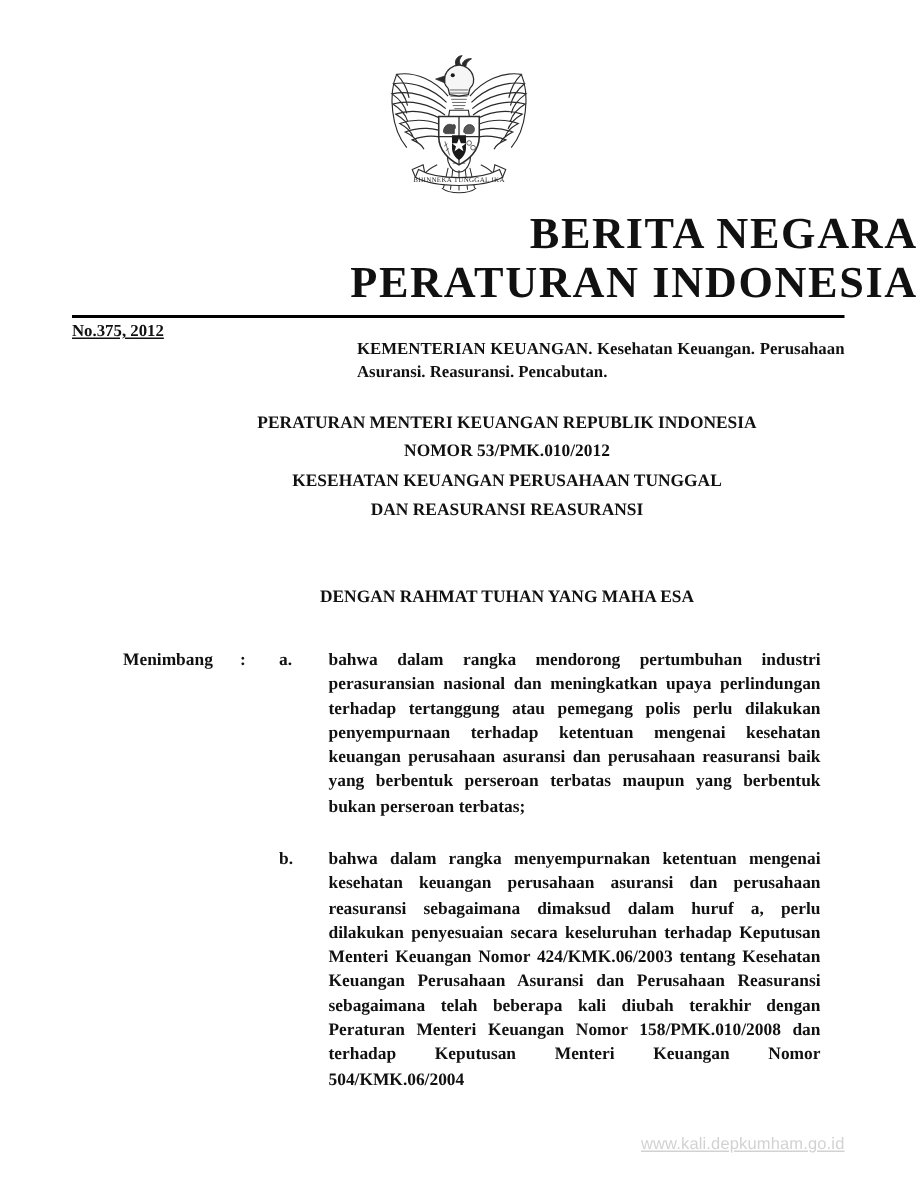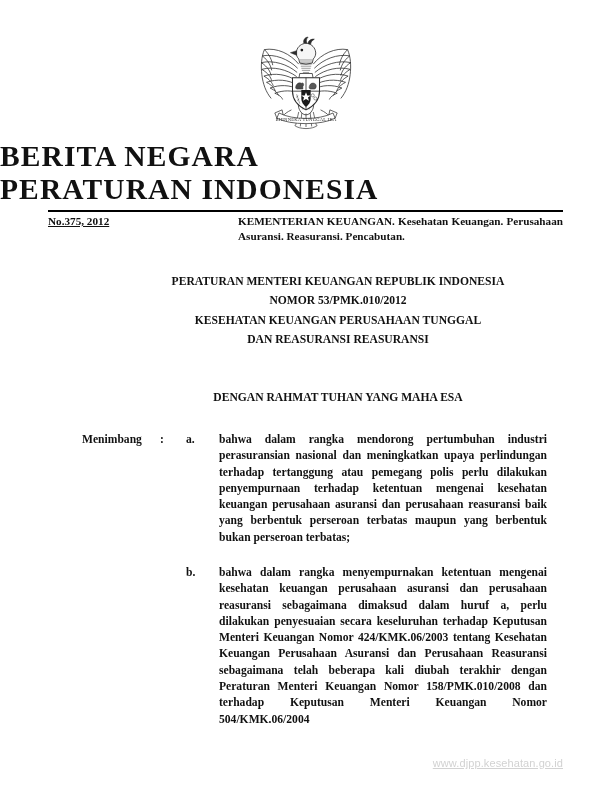--- a/index.html
+++ b/index.html
@@ -37,21 +37,21 @@
     width: 104px;
     height: 106px;
   }
 
   
   .masthead {
     position: absolute;
     left: 0;
     top: 140px;
     width: 612px;
-    text-align: left;
+    text-align: right;
   }
   .masthead .line {
     font-weight: bold;
     font-size: 29.5px;
     letter-spacing: 1.1px;
     line-height: 33px;
     white-space: nowrap;
   }
 
   
@@ -75,21 +75,21 @@
     top: 0;
     font-weight: bold;
     font-size: 11.2px;
     line-height: 14.5px;
     white-space: nowrap;
     text-decoration: underline;
   }
   .meta-subject {
     position: absolute;
     left: 190px;
-    top: 0;
+    top: 12px;
     width: 325px;
     font-weight: bold;
     font-size: 11.2px;
     line-height: 14.5px;
     text-align: justify;
     text-align-last: left;
   }
 
   
   .titleblock {
@@ -320,15 +320,15 @@
       <div class="clause-marker">a.</div>
       <div class="clause-text">bahwa dalam rangka mendorong pertumbuhan industri perasuransian nasional dan meningkatkan upaya perlindungan terhadap tertanggung atau pemegang polis perlu dilakukan penyempurnaan terhadap ketentuan mengenai kesehatan keuangan perusahaan asuransi dan perusahaan reasuransi baik yang berbentuk perseroan terbatas maupun yang berbentuk bukan perseroan terbatas;</div>
     </div>
 
     <div class="clause" id="clause-b">
       <div class="clause-marker">b.</div>
       <div class="clause-text">bahwa dalam rangka menyempurnakan ketentuan mengenai kesehatan keuangan perusahaan asuransi dan perusahaan reasuransi sebagaimana dimaksud dalam huruf a, perlu dilakukan penyesuaian secara keseluruhan terhadap Keputusan Menteri Keuangan Nomor 424/KMK.06/2003 tentang Kesehatan Keuangan Perusahaan Asuransi dan Perusahaan Reasuransi sebagaimana telah beberapa kali diubah terakhir dengan Peraturan Menteri Keuangan Nomor 158/PMK.010/2008 dan terhadap Keputusan Menteri Keuangan Nomor 504/KMK.06/2004</div>
     </div>
   </div>
 
-  <div class="footer-url">www.djpp.kesehatan.go.id</div>
+  <div class="footer-url">www.kali.depkumham.go.id</div>
 
 </div>
 
 </body></html>

